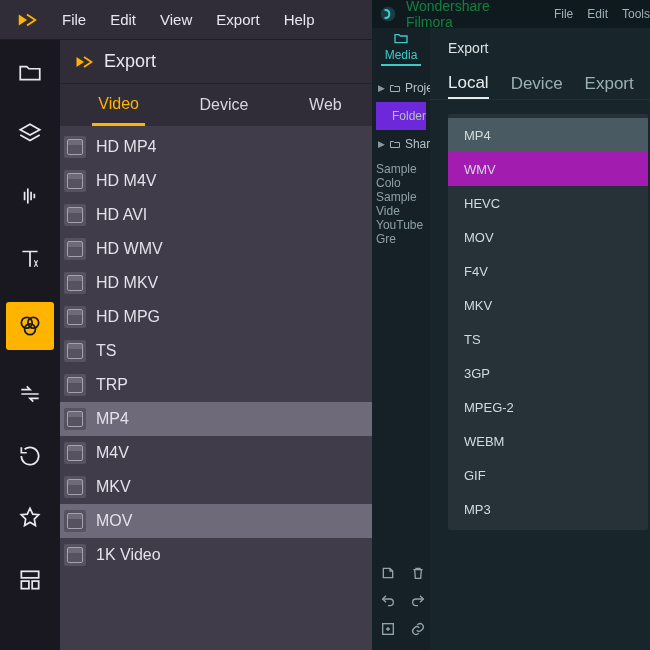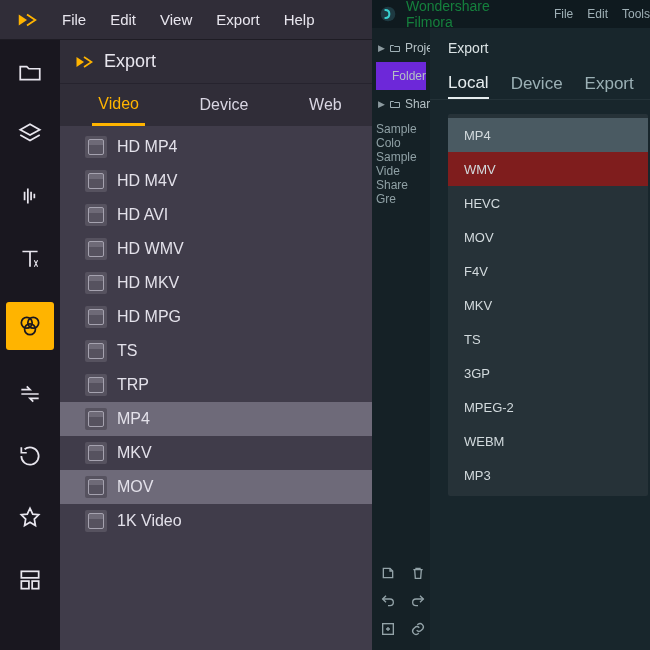--- a/index.html
+++ b/index.html
@@ -40,21 +40,21 @@
   }
   .vp-panel-header .vp-logo { width: 20px; height: 20px; }
   .vp-tabs {
     height: 42px; background: #302d38; display: flex; align-items: center;
     justify-content: space-around; color: #d9d6e3; font-size: 16px;
   }
   .vp-tab { cursor: pointer; padding: 0 6px; height:100%; display:flex; align-items:center;}
   .vp-tab.active { color: #ffb400; border-bottom: 3px solid #ffb400; margin-left: 8px; }
   .vp-list { flex: 1; overflow-y: auto; background: #403c4a; padding-top: 4px; }
   .vp-format {
-    height: 34px; display: flex; align-items: center; padding-left: 25px;
+    height: 34px; display: flex; align-items: center; padding-left: 4px;
     gap: 10px; color: #e3e1ea; font-size: 16px; cursor: pointer;
   }
   .vp-format.selected { background: #6e6a79; }
   .vp-format-icon {
     width: 22px; height: 22px; flex-shrink: 0;
     background: #56525f; border-radius: 2px; position: relative;
   }
   .vp-format-icon::before {
     content: ""; position: absolute; left: 3px; right: 3px; top: 4px; bottom: 4px;
     background: repeating-linear-gradient(to right, #9b97a6 0 2px, transparent 2px 4px);
@@ -104,21 +104,21 @@
   .fl-export-tab.active { color: #e6edef; border-bottom: 2px solid #e6edef; }
   .fl-format-panel {
     margin: 14px 0 0 18px; width: 200px; background: #263238; border-radius: 2px;
     padding: 4px 0;
   }
   .fl-fmt {
     height: 34px; display: flex; align-items: center; padding-left: 16px;
     color: #d2dadd; font-size: 13px; cursor: pointer;
   }
   .fl-fmt.sel { background: #4a5a62; }
-  .fl-fmt.hover { background: #7f1d1d; }
+  .fl-fmt.hover { background: #a21caf; }
   ::-webkit-scrollbar{width:8px;background:#2a2733;}
   ::-webkit-scrollbar-thumb{background:#55515f;}
 </style>
 </head>
 <body>
 
 <div class="app-left">
   <div class="vp-topbar">
     <span class="vp-logo">
       <svg viewBox="0 0 24 24">
@@ -234,20 +234,24 @@
           <div class="vp-format">
             <span class="vp-format-icon"></span>
             <span>TRP</span>
           </div>
           <div class="vp-format selected">
             <span class="vp-format-icon"></span>
             <span>MP4</span>
           </div>
           <div class="vp-format">
             <span class="vp-format-icon"></span>
+            <span>M4V</span>
+          </div>
+          <div class="vp-format">
+            <span class="vp-format-icon"></span>
             <span>MKV</span>
           </div>
           <div class="vp-format selected">
             <span class="vp-format-icon"></span>
             <span>MOV</span>
           </div>
           <div class="vp-format">
             <span class="vp-format-icon"></span>
             <span>1K Video</span>
           </div>
@@ -266,20 +270,29 @@
     </span>
     <span class="fl-title">Wondershare Filmora</span>
     <div class="fl-menu">
       <span>File</span>
       <span>Edit</span>
       <span>Tools</span>
     </div>
   </div>
   <div class="fl-body">
     <div class="fl-left-col">
+      <div class="fl-media-head">
+        <span class="fl-icon-sm">
+          <svg viewBox="0 0 24 24" width="16" height="16" fill="none" stroke="#3fc9c9" stroke-width="2">
+              <path d="M3 7h6l2 2h10v10H3z"></path>
+            </svg>
+        </span>
+        <span>Media</span>
+        <span class="underline"></span>
+      </div>
       <div class="fl-tree">
         <div class="fl-tree-item">
           <span class="caret">▶</span>
           <span class="fl-icon-sm">
               <svg viewBox="0 0 24 24" width="12" height="12" fill="none" stroke="#9fb0b6" stroke-width="2">
                 <path d="M3 7h6l2 2h10v10H3z"></path>
               </svg>
             </span>
           <span>Proje</span>
         </div>
@@ -292,21 +305,21 @@
               <svg viewBox="0 0 24 24" width="12" height="12" fill="none" stroke="#9fb0b6" stroke-width="2">
                 <path d="M3 7h6l2 2h10v10H3z"></path>
               </svg>
             </span>
           <span>Share</span>
         </div>
       </div>
       <div class="fl-samples">
         <div>Sample Colo</div>
         <div>Sample Vide</div>
-        <div>Share Gre</div>
+        <div>YouTube Gre</div>
       </div>
       <div class="fl-bottom-icons">
         <div class="fl-bottom-row">
           <span class="fl-icon-sm">
               <svg viewBox="0 0 24 24" width="16" height="16" fill="none" stroke="currentColor" stroke-width="2">
                 <path d="M5 5h10l4 4v10H5z"></path>
                 <path d="M15 5v4h4"></path>
               </svg>
             </span>
           <span class="fl-icon-sm">
@@ -357,17 +370,18 @@
           <div class="fl-fmt sel">MP4</div>
           <div class="fl-fmt hover">WMV</div>
           <div class="fl-fmt ">HEVC</div>
           <div class="fl-fmt ">MOV</div>
           <div class="fl-fmt ">F4V</div>
           <div class="fl-fmt ">MKV</div>
           <div class="fl-fmt ">TS</div>
           <div class="fl-fmt ">3GP</div>
           <div class="fl-fmt ">MPEG-2</div>
           <div class="fl-fmt ">WEBM</div>
+          <div class="fl-fmt ">GIF</div>
           <div class="fl-fmt ">MP3</div>
         </div>
     </div>
   </div>
 </div>
 
 </body></html>

